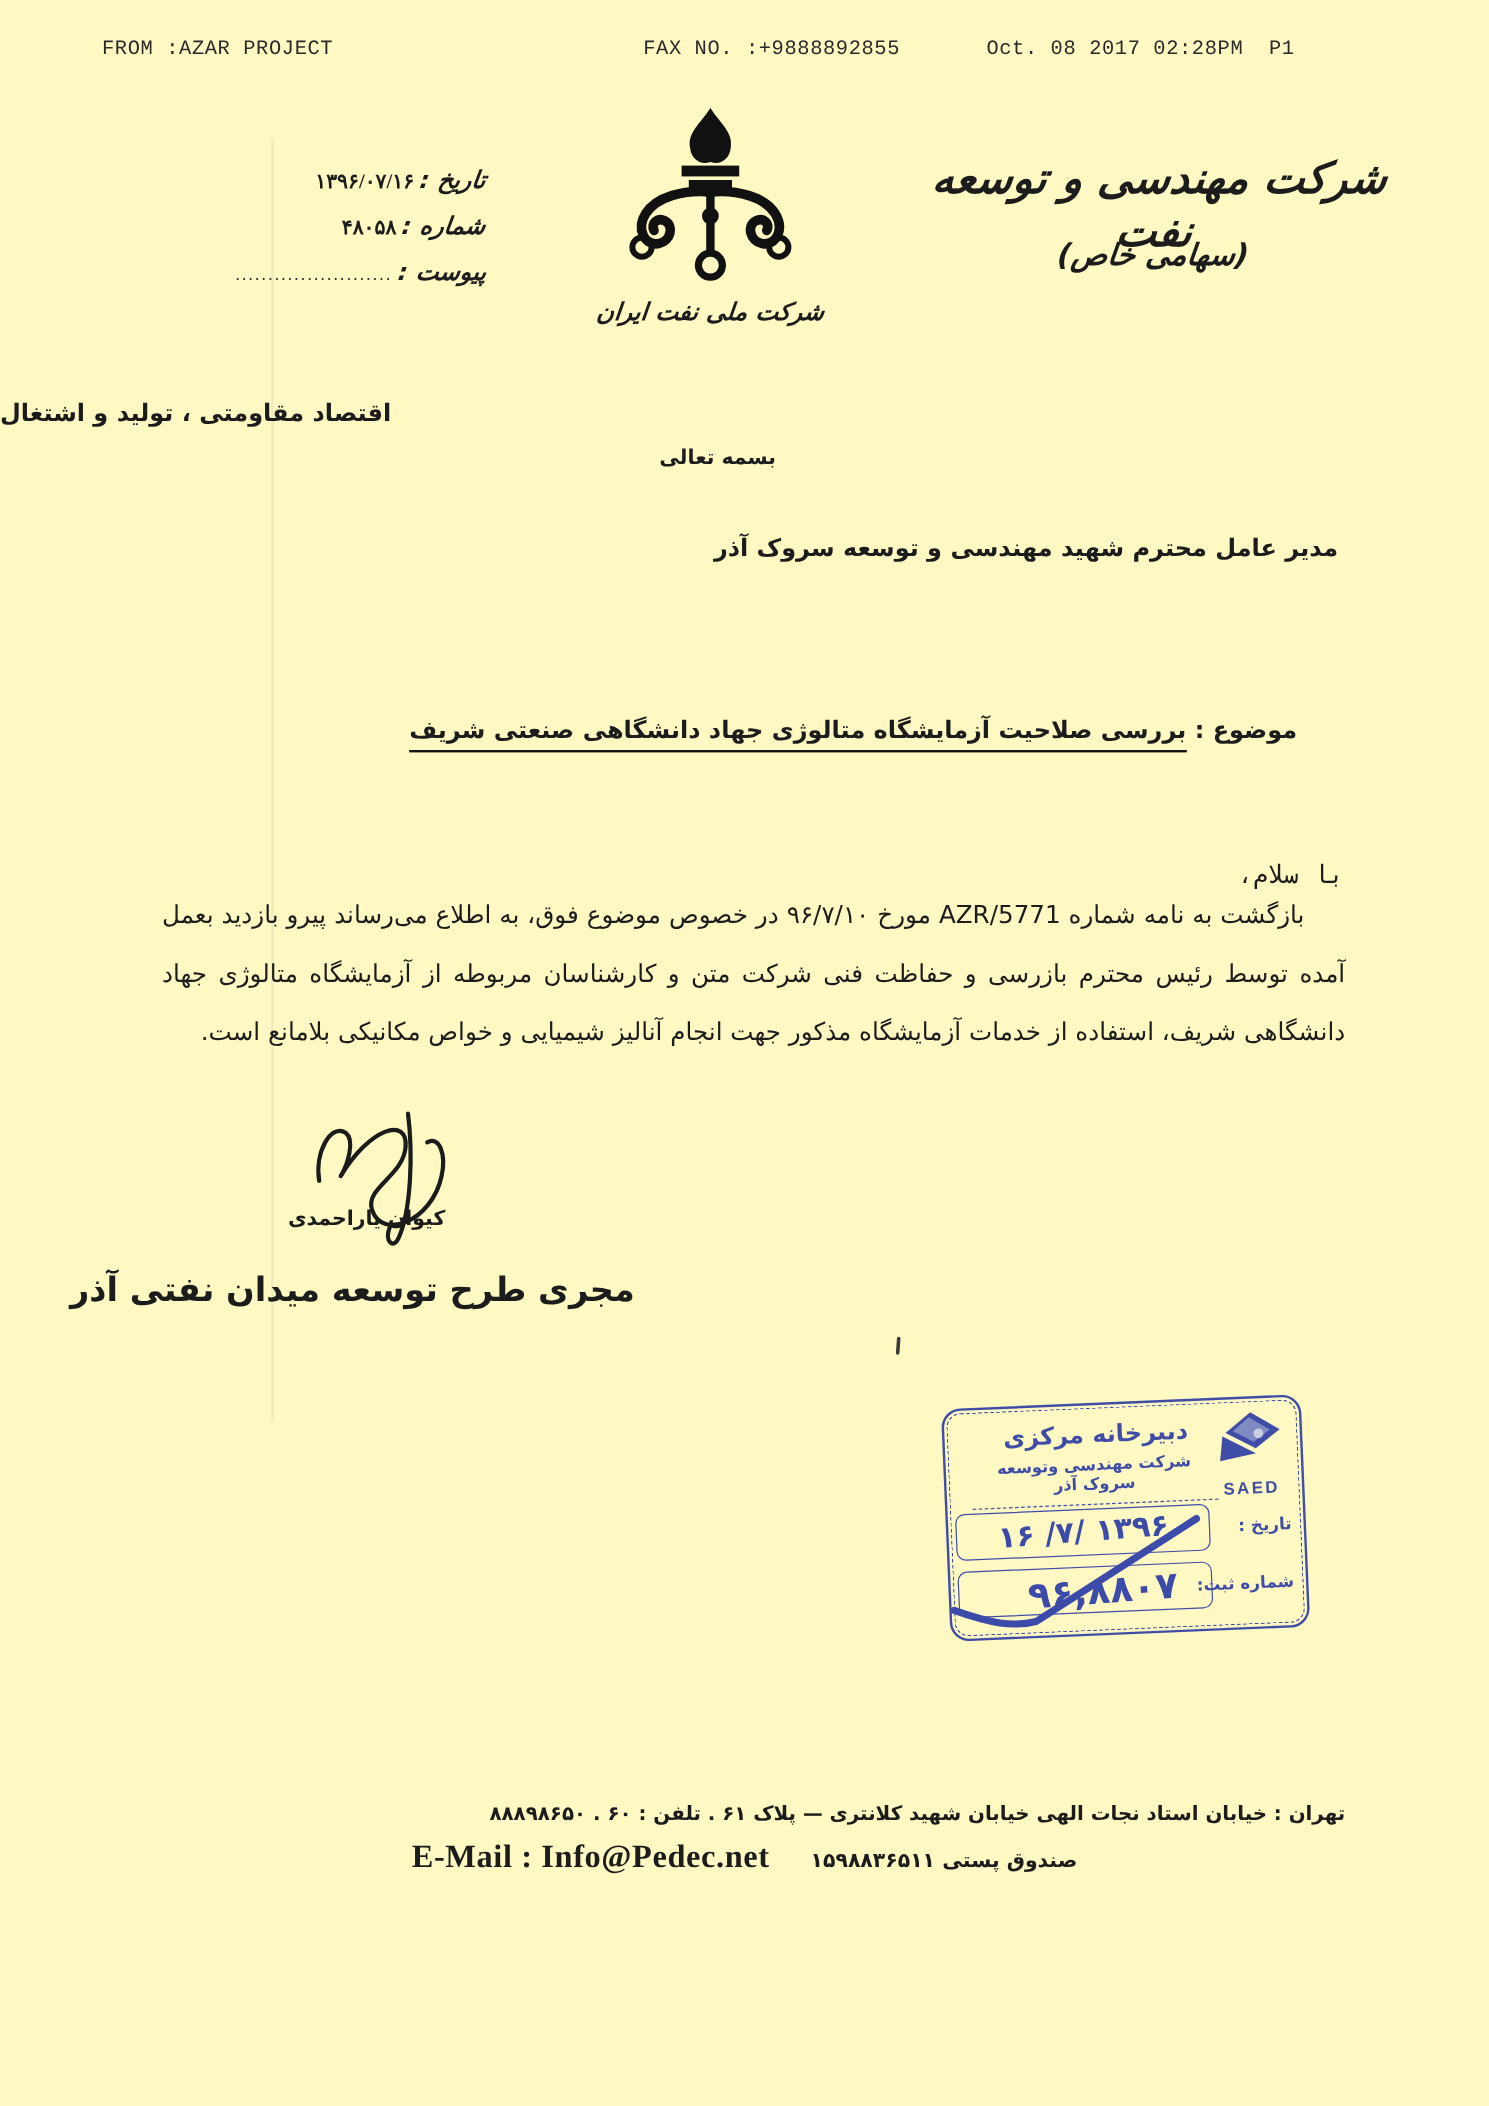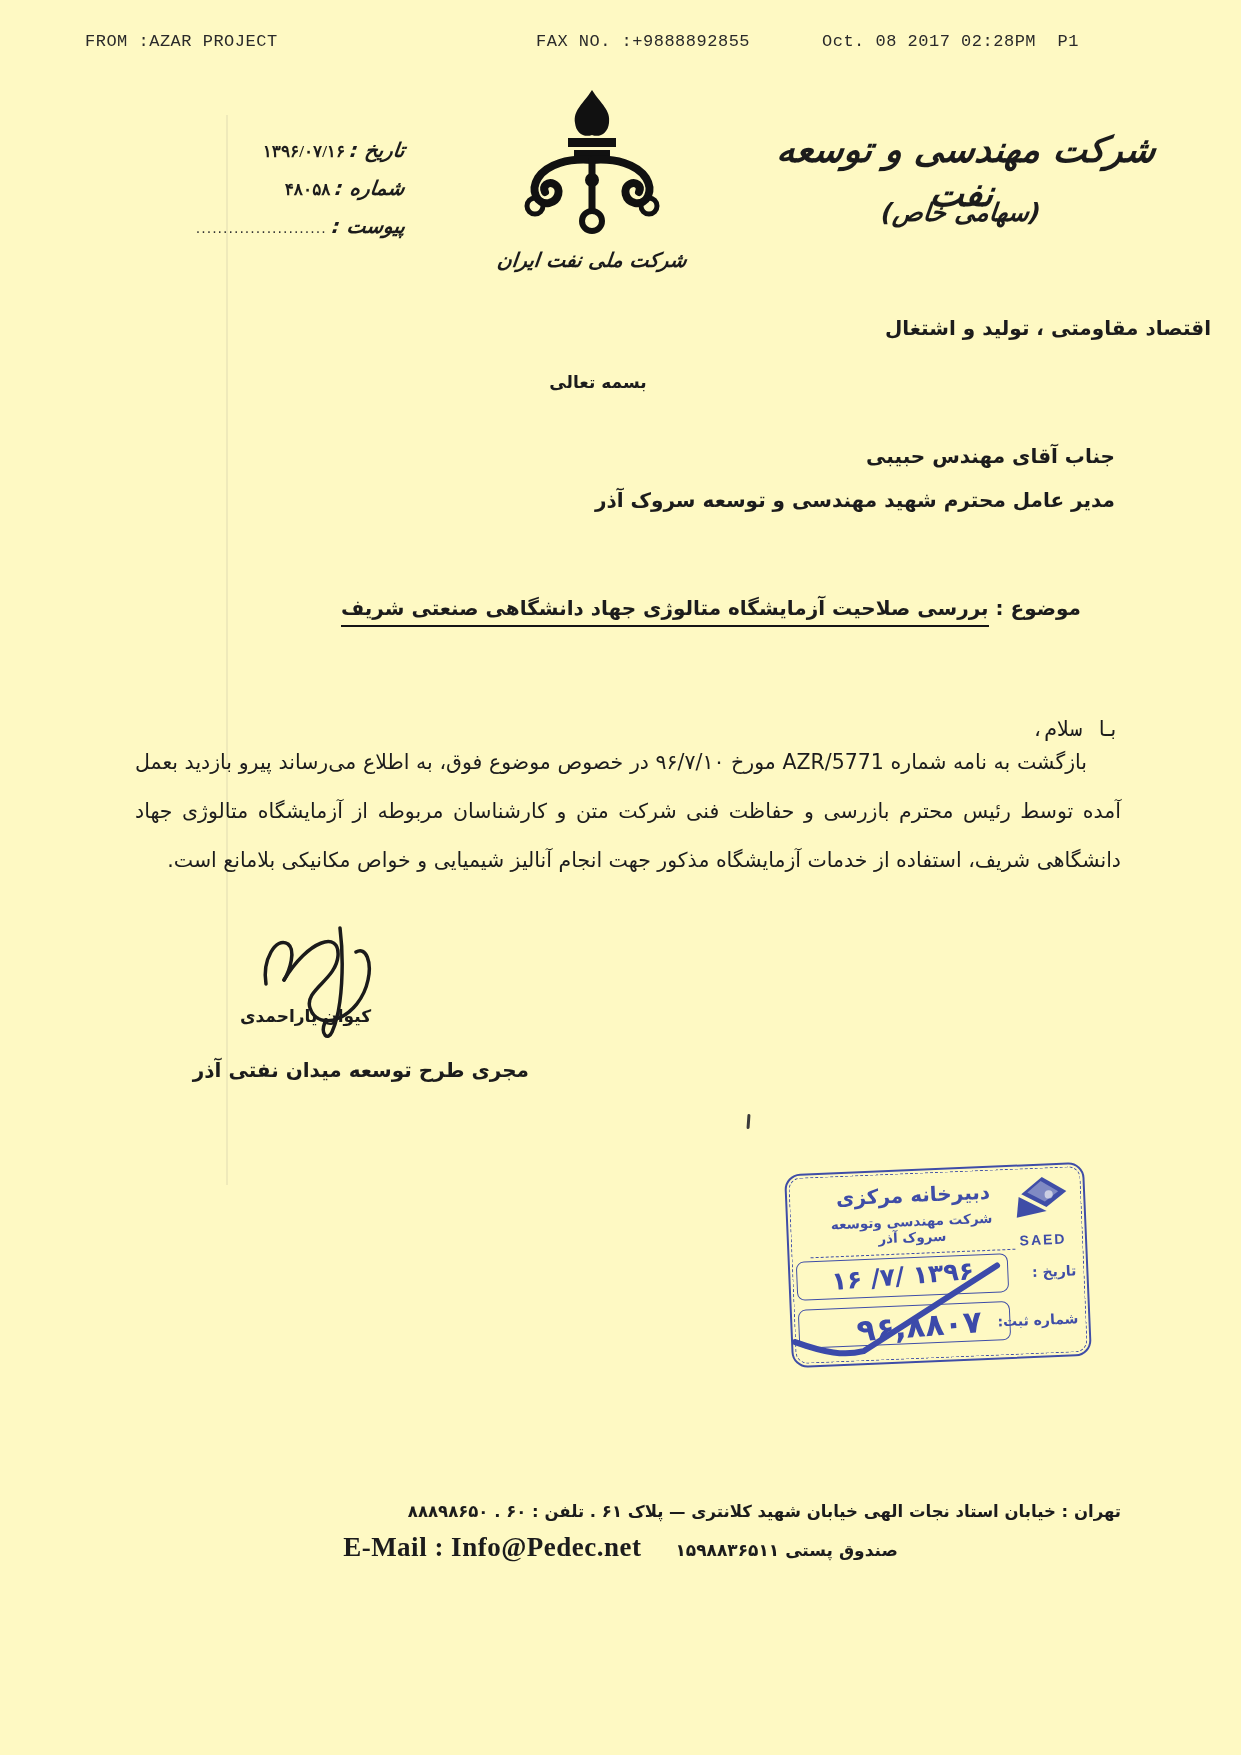--- a/index.html
+++ b/index.html
@@ -26,37 +26,37 @@
   .calligraphy{font-style:italic; transform:skewX(-6deg);}
   .company-name{right:52px; top:128px; width:450px; text-align:center; font-size:36px; font-weight:bold; line-height:44px;}
   .company-type{right:160px; top:198px; width:240px; text-align:center; font-size:25px; font-weight:bold;}
   .logo-caption{left:452px; top:248px; width:280px; text-align:center; font-size:20px; font-weight:bold;}
   .meta-block{left:120px; top:138px; width:285px;}
   .meta-row{direction:rtl; text-align:right; margin-bottom:14px; white-space:nowrap;}
   .meta-label{font-size:20px; font-weight:bold; font-style:italic; display:inline-block; transform:skewX(-7deg);}
   .meta-value{font-size:17px; font-weight:bold; margin-left:4px;font-family:Liberation Serif, serif;}
   .meta-dots{font-size:14px; letter-spacing:1px; color:#333;}
 
-  .slogan{left:0; right:30px; top:316px; text-align:right; font-size:20px; font-weight:bold;}
+  .slogan{left:0; right:30px; top:332px; text-align:left; font-size:20px; font-weight:bold;}
   .basmala{left:0; right:45px; top:372px; text-align:center; font-size:17px; font-weight:bold;}
 
   
   .recipient{right:126px; top:434px; text-align:right; font-size:20px; font-weight:bold; line-height:44px;}
   .subject{right:160px; top:596px; text-align:right; font-size:20px; font-weight:bold;}
   .subject .u{border-bottom:2px solid #151515; padding-bottom:5px;}
   .salutation{right:121px; top:717px; font-size:21px;font-family:Liberation Mono, monospace;}
   .body-text{
     right:120px; top:738px; width:986px; text-align:justify; text-align-last:right;
     font-size:20.5px; line-height:49px; text-indent:34px;
   }
 
   
   .sig-scribble{left:248px; top:922px;}
   .sig-name{left:218px; top:1006px; width:175px; text-align:center; font-size:17px; font-weight:bold;}
-  .sig-title{left:194px; top:1058px; width:335px; text-align:center; font-size:20px; font-weight:bold; white-space:nowrap;}
+  .sig-title{left:194px; top:1058px; width:335px; text-align:center; font-size:28px; font-weight:bold; white-space:nowrap;}
 
   
   .stamp{
     left:788px; top:1168px; width:300px; height:194px;
     transform:rotate(-2.4deg); color:#2f3fa5; opacity:0.92;
   }
   .stamp-outer{position:absolute; inset:0; border:2px solid #2f3fa5; border-radius:16px;}
   .stamp-inner{position:absolute; inset:4px; border:1.5px dashed #2f3fa5; border-radius:12px;}
   .stamp-title{position:absolute; right:82px; top:14px; width:180px; text-align:center; font-size:20px; font-weight:bold;}
   .stamp-company{position:absolute; right:72px; top:44px; width:205px; text-align:center; font-size:13.5px; font-weight:bold; border-bottom:1.5px dashed #2f3fa5; padding-bottom:8px;}
@@ -124,21 +124,20 @@
     <div class="meta-row">
       <span class="meta-label">پیوست :</span>
       <span class="meta-dots">........................</span>
     </div>
   </div>
 
   <div class="abs rtl slogan">اقتصاد مقاومتی ، تولید و اشتغال</div>
   <div class="abs rtl basmala">بسمه تعالی</div>
 
   <div class="abs rtl recipient">
-    <div>جناب آقای مهندس حبیبی</div>
     <div>مدیر عامل محترم شهید مهندسی و توسعه سروک آذر</div>
   </div>
 
   <div class="abs rtl subject">
     <span>موضوع : </span><span class="u">بررسی صلاحیت آزمایشگاه متالوژی جهاد دانشگاهی صنعتی شریف</span>
   </div>
 
   <div class="abs rtl salutation">با سلام،</div>
   <div class="abs rtl body-text">بازگشت به نامه شماره AZR/5771 مورخ ۹۶/۷/۱۰ در خصوص موضوع فوق، به اطلاع می‌رساند پیرو بازدید بعمل آمده توسط رئیس محترم بازرسی و حفاظت فنی شرکت متن و کارشناسان مربوطه از آزمایشگاه متالوژی جهاد دانشگاهی شریف، استفاده از خدمات آزمایشگاه مذکور جهت انجام آنالیز شیمیایی و خواص مکانیکی بلامانع است.</div>
 

